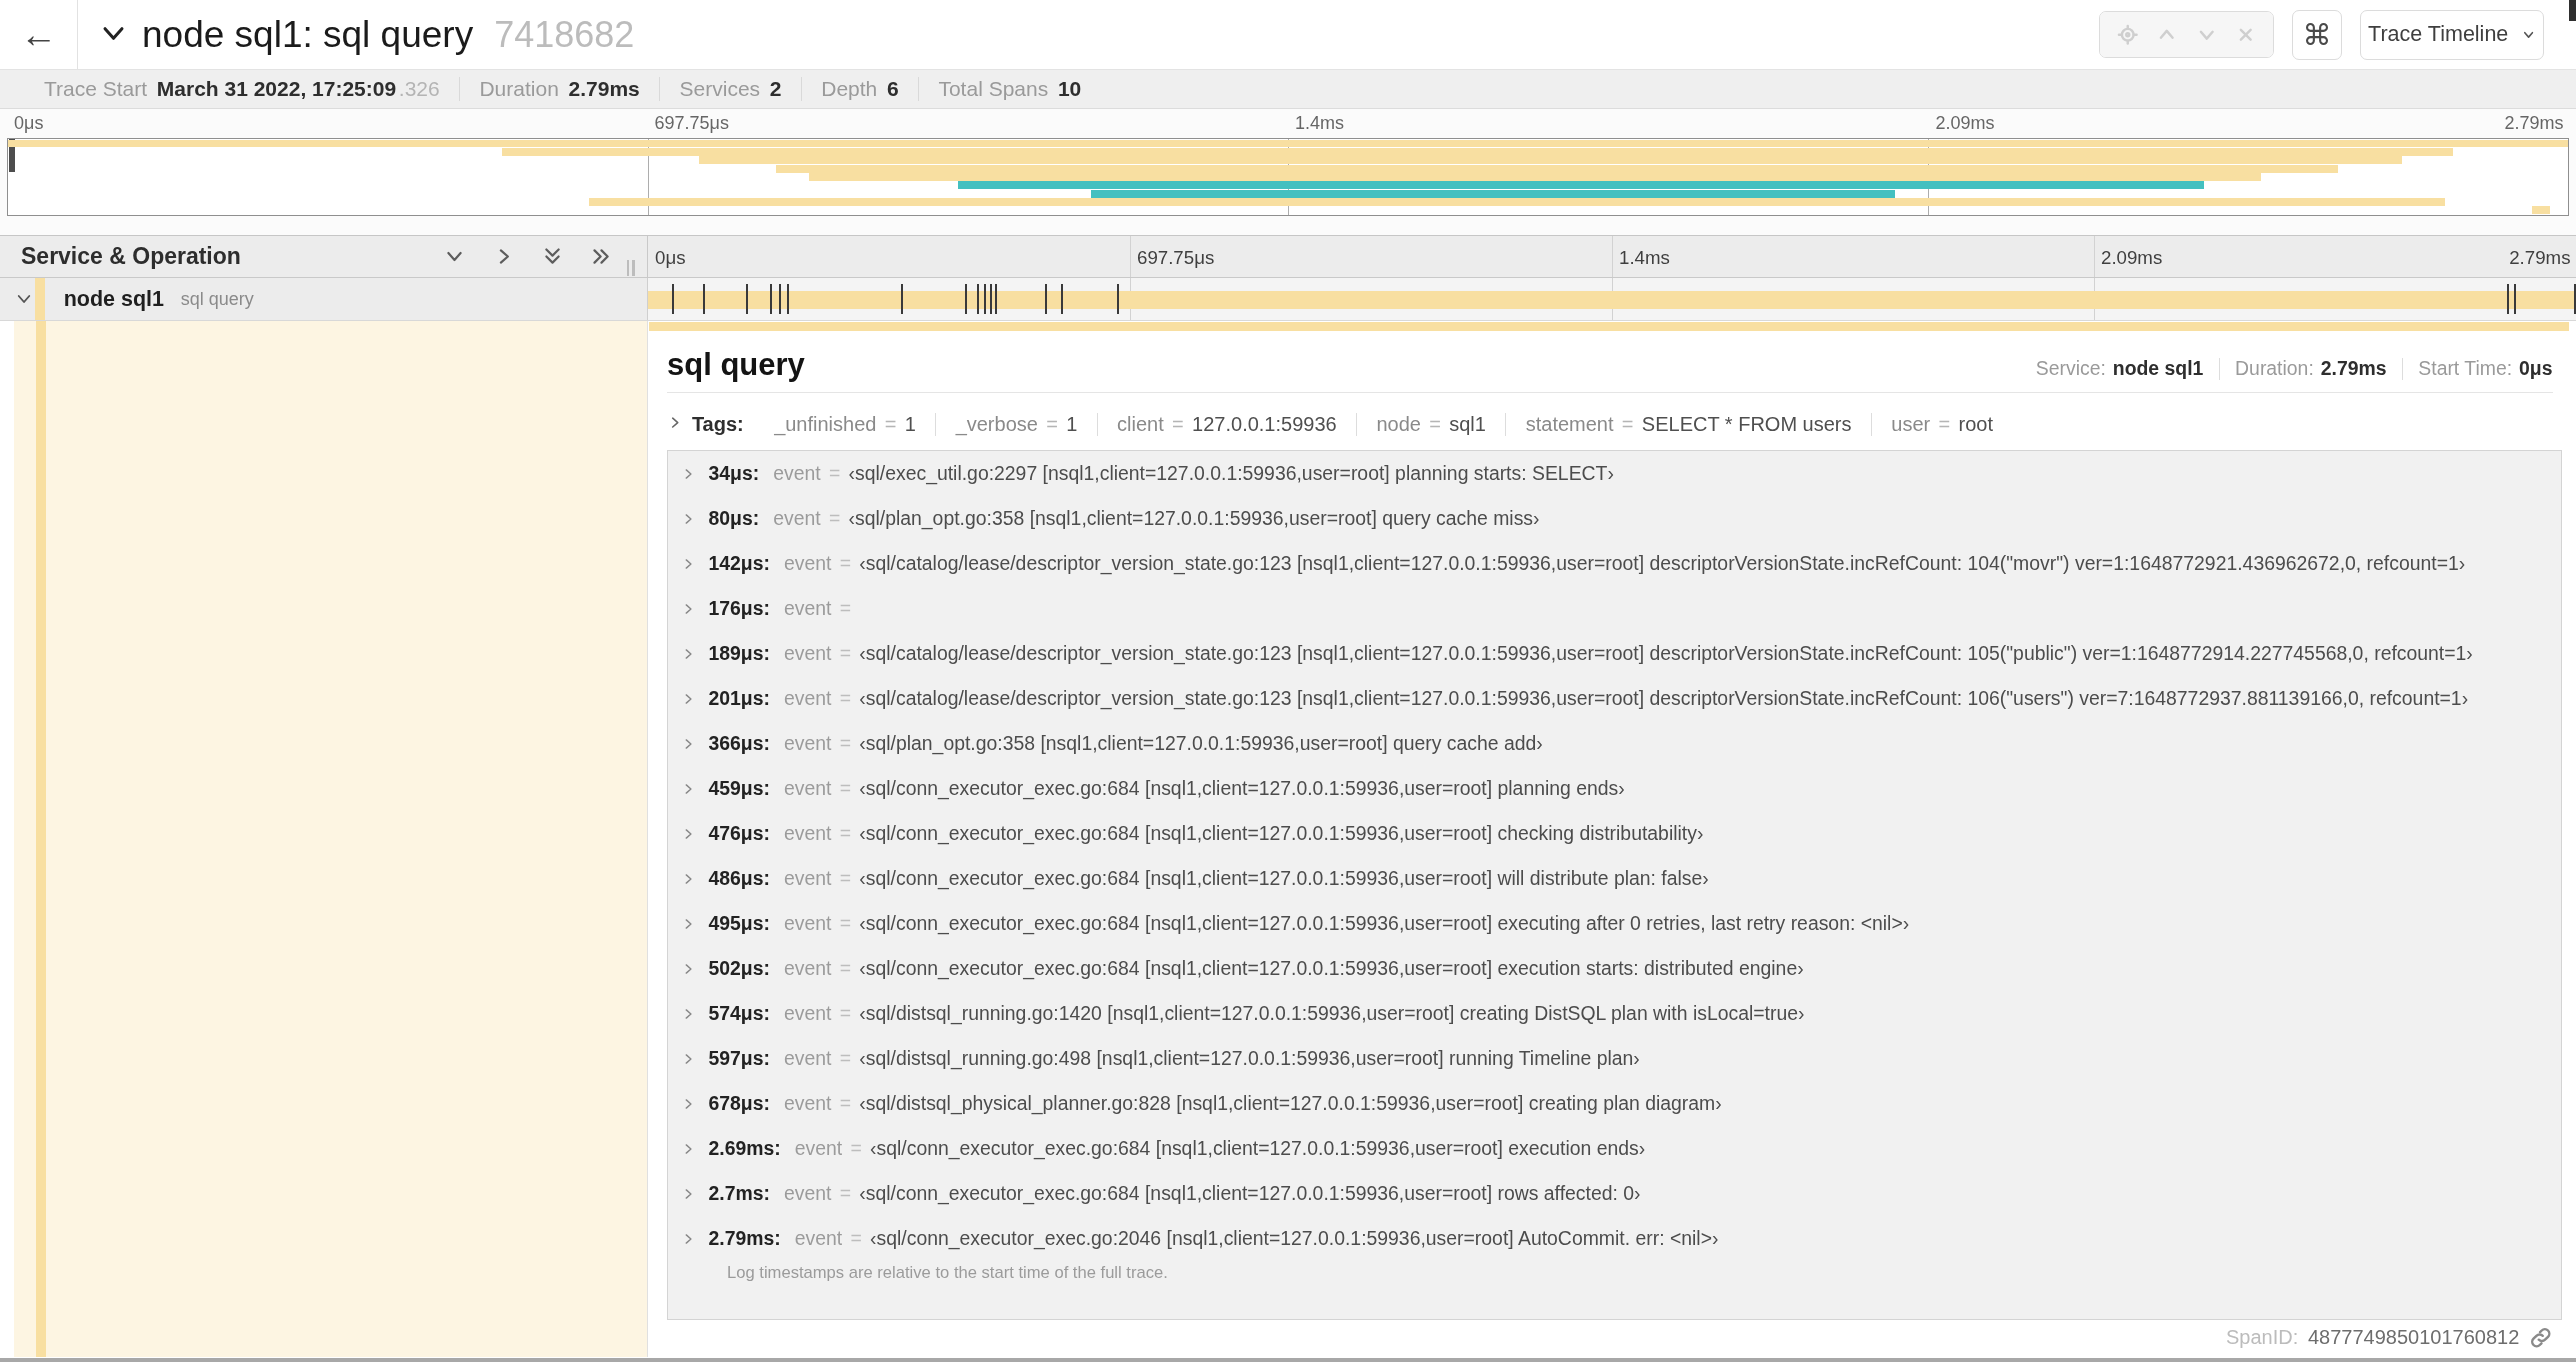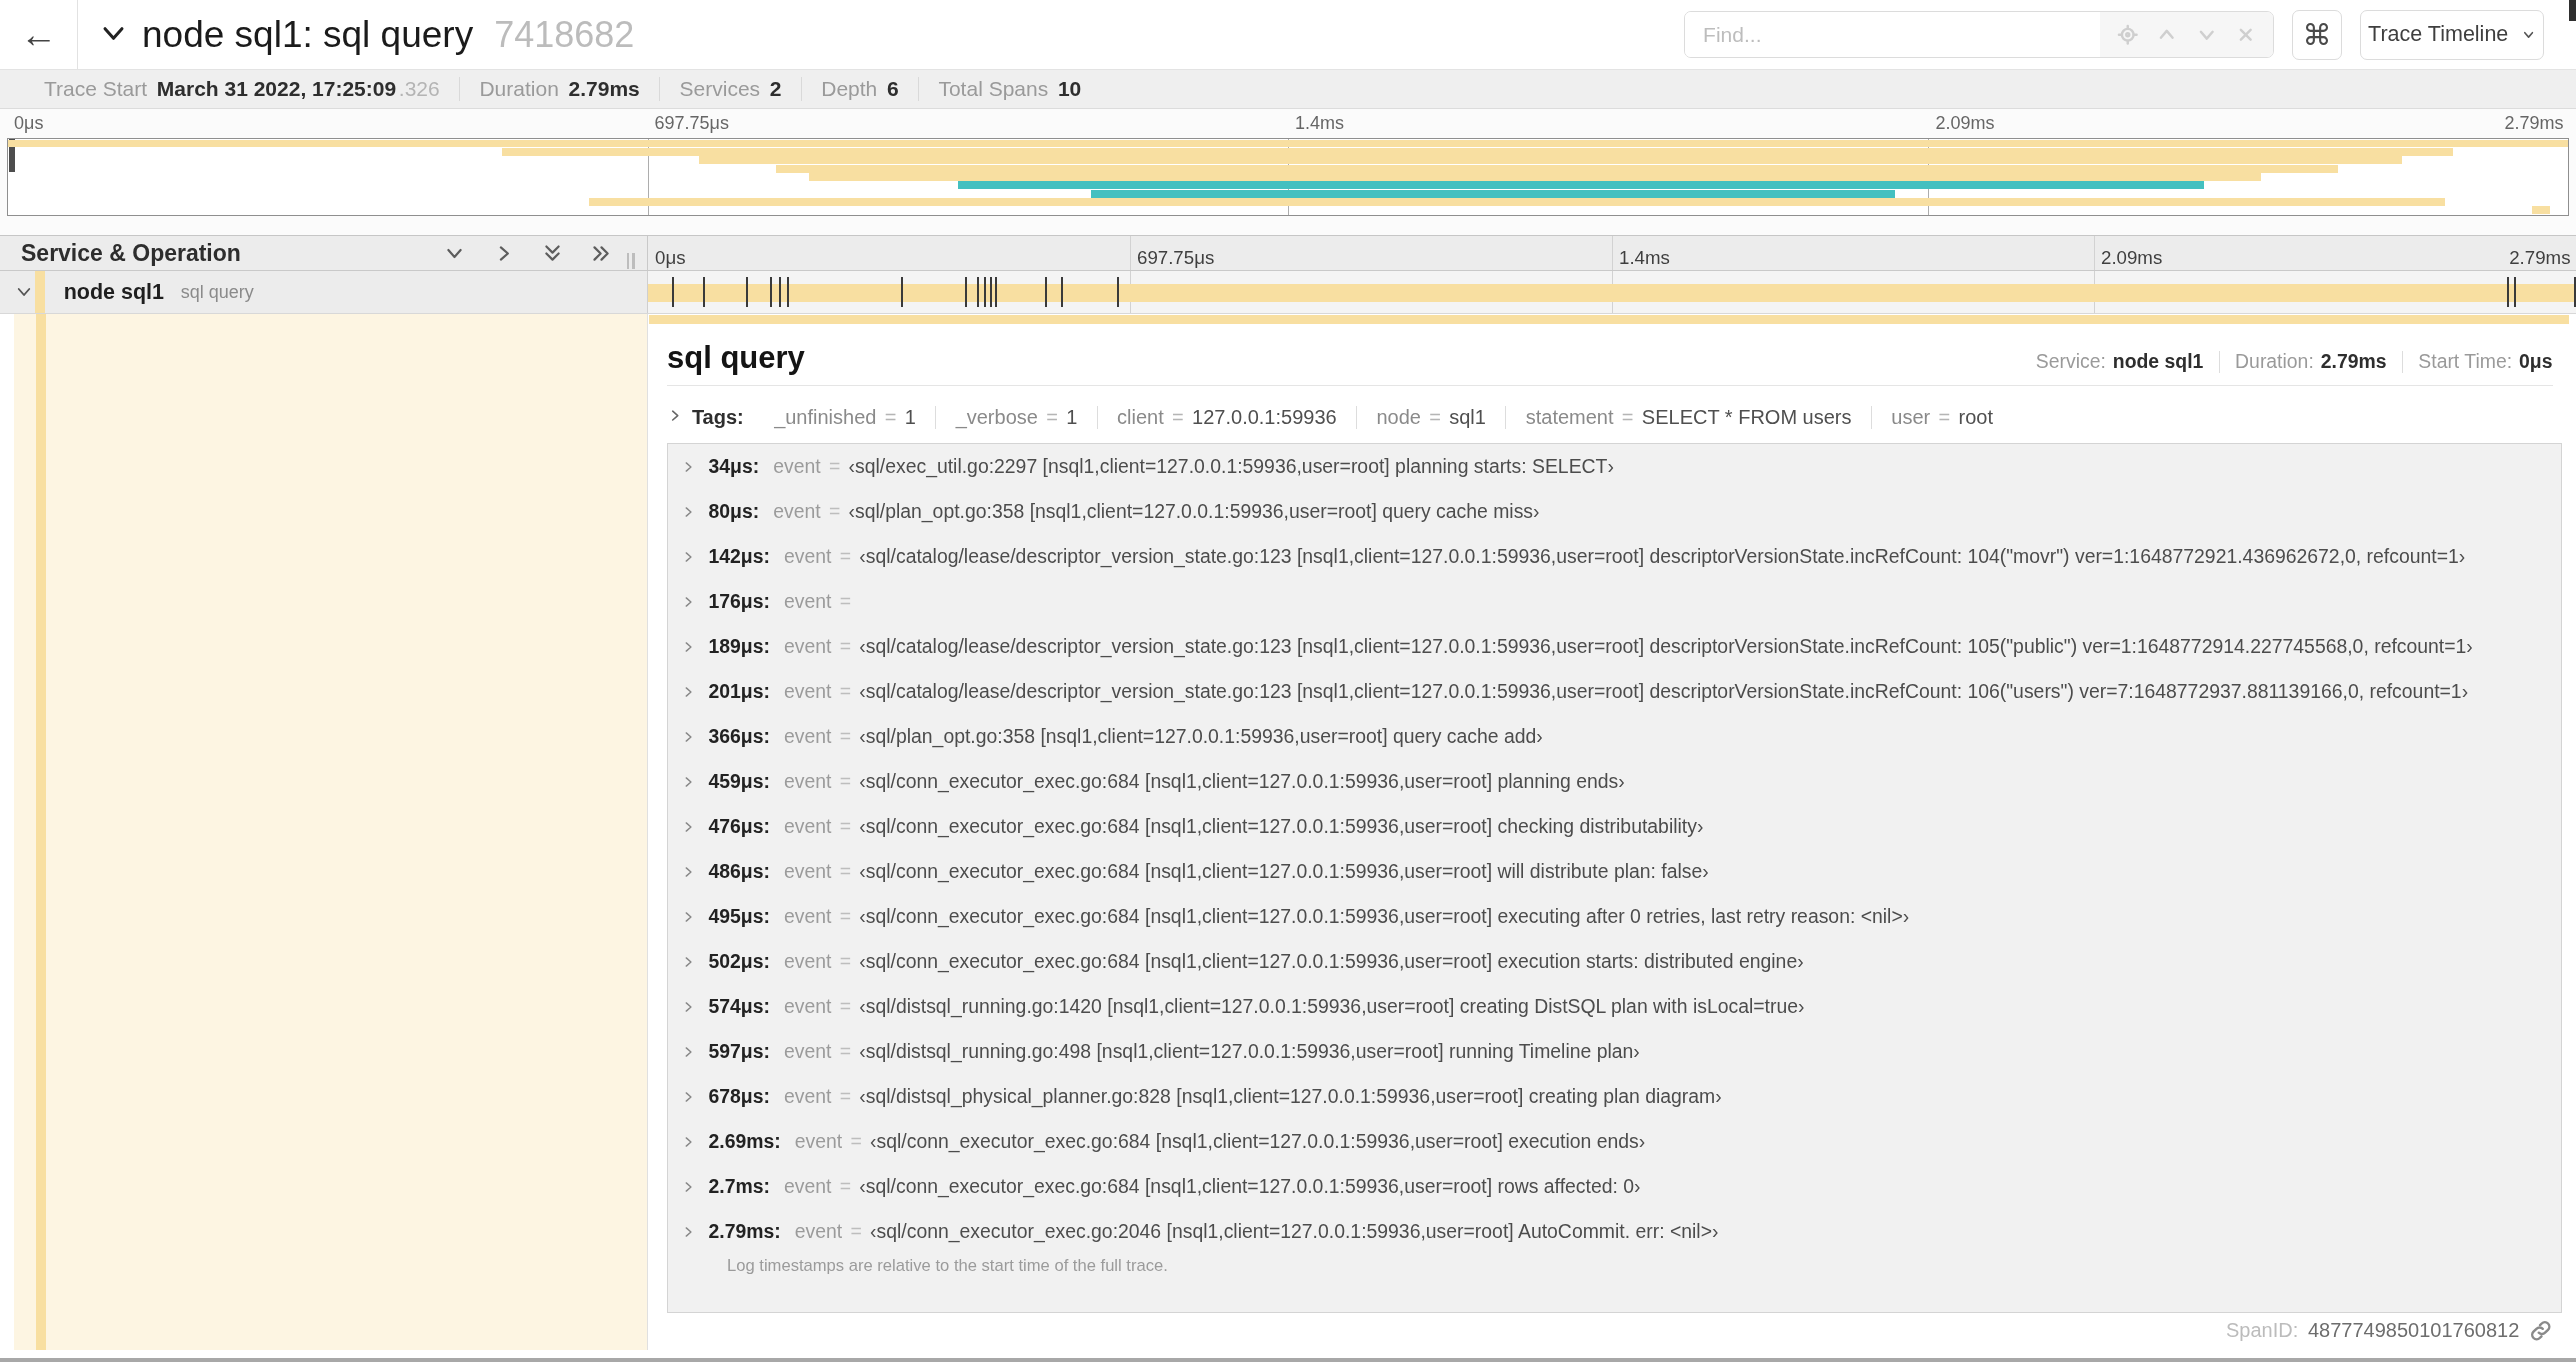--- a/index.html
+++ b/index.html
@@ -41,21 +41,21 @@
   .minimap-wrap { position:relative; height:126px; background:#fbfbfb; }
   .mini-labels { position:absolute; left:7px; right:7px; top:4.2px; height:22px; font-size:18px; color:#666; }
   .axis-label { position:absolute; top:0; white-space:nowrap; }
   .minimap { position:absolute; left:7px; right:7px; top:29px; height:78px; background:#fff;
     border:1.4px solid #8f8f8f; }
   .mini-grid { position:absolute; top:0; bottom:0; width:1.4px; background:#adadad; }
   .mini-span { position:absolute; height:7.6px; }
   .mini-handle { position:absolute; left:0.7px; top:0; width:6.2px; height:33px; background:#4d4d4d; cursor:ew-resize; }
 
   
-  .timeline-header { height:36px; background:#ececec; border-top:1.4px solid #c6c6c6; border-bottom:1.4px solid #c9c9c9;
+  .timeline-header { height:43px; background:#ececec; border-top:1.4px solid #c6c6c6; border-bottom:1.4px solid #c9c9c9;
     display:flex; }
   .th-left { width:648px; position:relative; display:flex; align-items:center; padding-left:21px;
     border-right:1.4px solid #c9c9c9; }
   .th-title { font-size:23px; font-weight:700; color:#2d2d2d; }
   .th-btns { margin-left:auto; display:flex; align-items:center; gap:28px; padding-right:35px; }
   .th-btns svg { width:21px; height:21px; stroke:#5d5d5d; cursor:pointer; }
   .col-resizer { position:absolute; right:12.5px; bottom:1.4px; display:flex; gap:3.5px; }
   .col-resizer i { display:block; width:2.1px; height:15.2px; background:#bdbdbd; }
   .th-right { flex:1; position:relative; font-size:18.7px; color:#3f3f3f; }
   .th-right .axis-label { top:11px; }
@@ -137,21 +137,20 @@
       <span class="title-chevron">
         <svg class="icon" viewBox="0 0 24 24" stroke-width="3">
             <polyline points="5,8 12,16 19,8"></polyline>
           </svg>
       </span>
       <h1 class="trace-title">node sql1: sql query</h1>
       <span class="trace-id">7418682</span>
     </div>
     <div class="controls">
       <div class="find-group">
-        <input class="find-input" placeholder="Find..." style="">
         <div class="find-tools">
           <svg class="icon" viewBox="0 0 24 24">
             <circle cx="12" cy="12" r="6"></circle>
               <circle cx="12" cy="12" r="1.5"></circle>
             <line x1="12" y1="3" x2="12" y2="6"></line>
               <line x1="12" y1="18" x2="12" y2="21"></line>
             <line x1="3" y1="12" x2="6" y2="12"></line>
               <line x1="18" y1="12" x2="21" y2="12"></line>
           </svg>
           <svg class="icon" viewBox="0 0 24 24">

